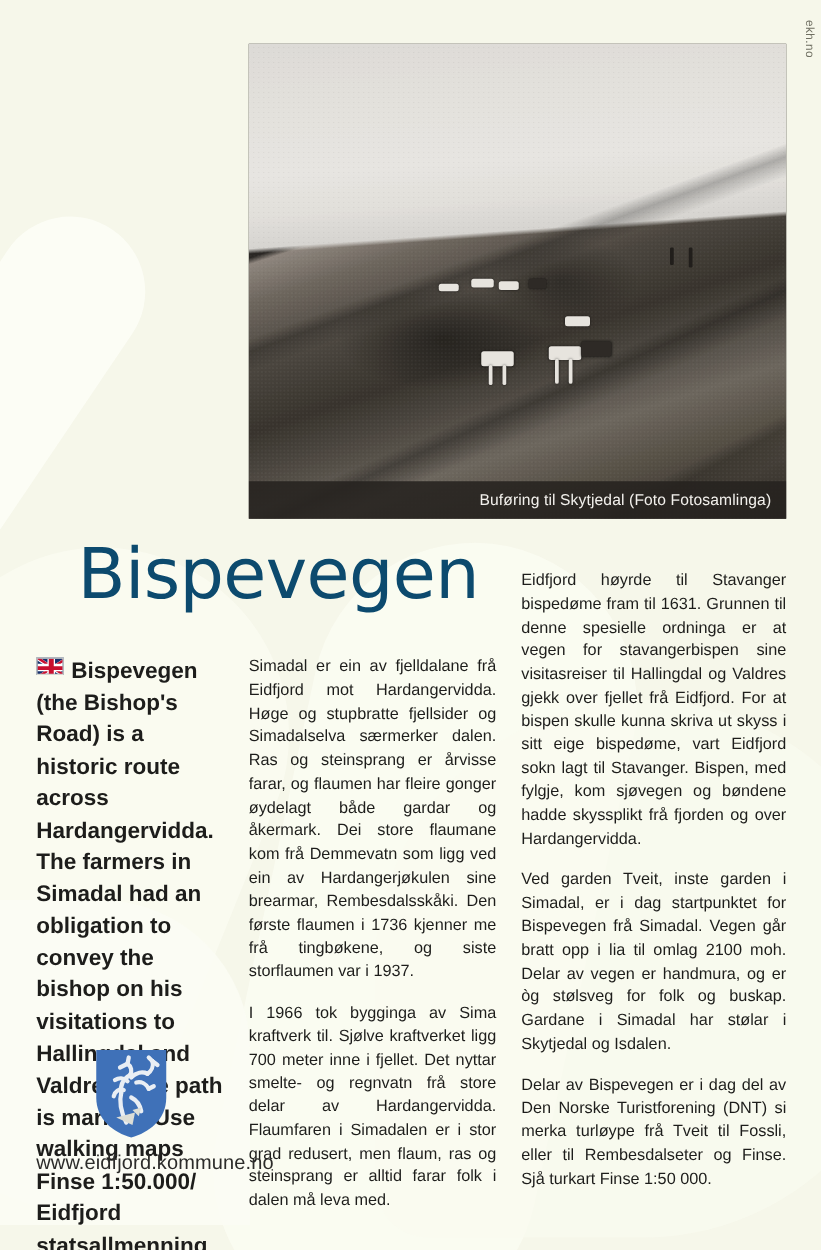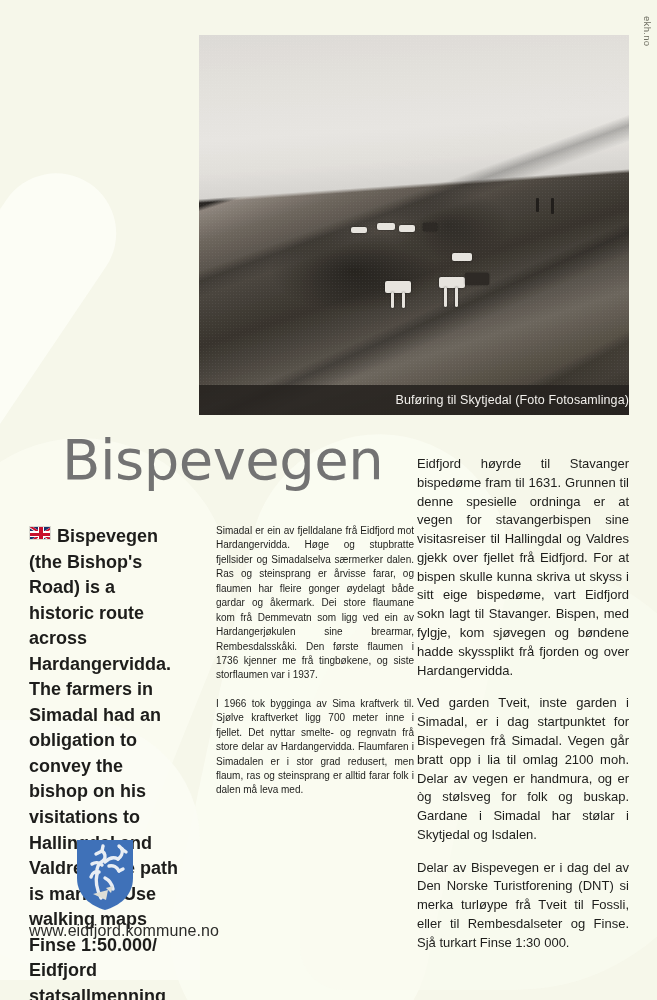--- a/index.html
+++ b/index.html
@@ -150,38 +150,38 @@
   .photo-caption-bar {
     position: absolute;
     left: 0;
     right: 0;
     bottom: 0;
     height: 30px;
     background: rgba(38,34,31,.88);
     display: flex;
     align-items: center;
     justify-content: flex-end;
-    padding-right: 0;
+    padding-right: 12px;
   }
   .photo-caption-bar span {
     color: #f2f0ec;
     font-size: 12.5px;
     letter-spacing: .1px;
   }
 
   
   .title {
     position: absolute;
     left: 62px;
     top: 432px;
     font-family: "DejaVu Sans", sans-serif;
     font-weight: 400;
     font-size: 56px;
     line-height: 1;
-    color: #737373;
+    color: #0c4a6e;
     letter-spacing: -0.5px;
   }
 
   
   .col {
     position: absolute;
     color: #1d1d1b;
   }
 
   .col-left {
@@ -209,24 +209,24 @@
   .fx-w1 { left:-4px; top:5.5px; width:32px; height:3px; background:#fff; transform:rotate(33deg); }
   .fx-w2 { left:-4px; top:5.5px; width:32px; height:3px; background:#fff; transform:rotate(-33deg); }
   .fx-r1 { left:-4px; top:6.3px; width:32px; height:1.5px; background:#c8102e; transform:rotate(33deg); }
   .fx-r2 { left:-4px; top:6.3px; width:32px; height:1.5px; background:#c8102e; transform:rotate(-33deg); }
   .fc-wv { left:8px; top:0; width:6px; height:14px; background:#fff; }
   .fc-wh { left:0; top:4px; width:22px; height:6px; background:#fff; }
   .fc-rv { left:9.4px; top:0; width:3.2px; height:14px; background:#c8102e; }
   .fc-rh { left:0; top:5.6px; width:22px; height:3.2px; background:#c8102e; }
 
   .col-mid {
-    left: 216px;
+    left: 199px;
     top: 524px;
     width: 198px;
-    font-size: 10px;
+    font-size: 13px;
     line-height: 1.445;
     text-align: justify;
   }
   .col-right {
     left: 417px;
     top: 455px;
     width: 212px;
     font-size: 13px;
     line-height: 1.445;
     text-align: justify;
@@ -314,21 +314,21 @@
   </div>
 
   <div class="col col-mid">
     <p>Simadal er ein av fjelldalane frå Eidfjord mot Hardangervidda. Høge og stupbratte fjellsider og Simadalselva særmerker dalen. Ras og steinsprang er årvisse farar, og flaumen har fleire gonger øydelagt både gardar og åkermark. Dei store flaumane kom frå Demmevatn som ligg ved ein av Hardangerjøkulen sine brearmar, Rembesdalsskåki. Den første flaumen i 1736 kjenner me frå tingbøkene, og siste storflaumen var i 1937.</p>
     <p>I 1966 tok bygginga av Sima kraftverk til. Sjølve kraftverket ligg 700 meter inne i fjellet. Det nyttar smelte- og regnvatn frå store delar av Hardangervidda. Flaumfaren i Simadalen er i stor grad redusert, men flaum, ras og steinsprang er alltid farar folk i dalen må leva med.</p>
   </div>
 
   <div class="col col-right">
     <p>Eidfjord høyrde til Stavanger bispedøme fram til 1631. Grunnen til denne spesielle ordninga er at vegen for stavangerbispen sine visitasreiser til Hallingdal og Valdres gjekk over fjellet frå Eidfjord. For at bispen skulle kunna skriva ut skyss i sitt eige bispedøme, vart Eidfjord sokn lagt til Stavanger. Bispen, med fylgje, kom sjøvegen og bøndene hadde skyssplikt frå fjorden og over Hardangervidda.</p>
     <p>Ved garden Tveit, inste garden i Simadal, er i dag startpunktet for Bispevegen frå Simadal. Vegen går bratt opp i lia til omlag 2100 moh. Delar av vegen er handmura, og er òg stølsveg for folk og buskap. Gardane i Simadal har stølar i Skytjedal og Isdalen.</p>
-    <p>Delar av Bispevegen er i dag del av Den Norske Turistforening (DNT) si merka turløype frå Tveit til Fossli, eller til Rembesdalseter og Finse. Sjå turkart Finse 1:30 000.</p>
+    <p>Delar av Bispevegen er i dag del av Den Norske Turistforening (DNT) si merka turløype frå Tveit til Fossli, eller til Rembesdalseter og Finse. Sjå turkart Finse 1:50 000.</p>
   </div>
 
   <div class="coa-block">
     <div class="coa">
       <svg viewBox="0 0 60 74" width="60" height="74" aria-hidden="true">
         <path d="M2 2 H58 V40 C58 58 44 68 30 72 C16 68 2 58 2 40 Z" fill="#3f71b8"></path>
         <g fill="none" stroke="#e9eef4" stroke-width="3.4" stroke-linecap="round" stroke-linejoin="round">
           <path d="M26 60 C22 52 20 44 22 36"></path>
           <path d="M22 36 C21 30 24 25 29 22"></path>
           <path d="M29 22 C31 19 30 15 27 13"></path>

